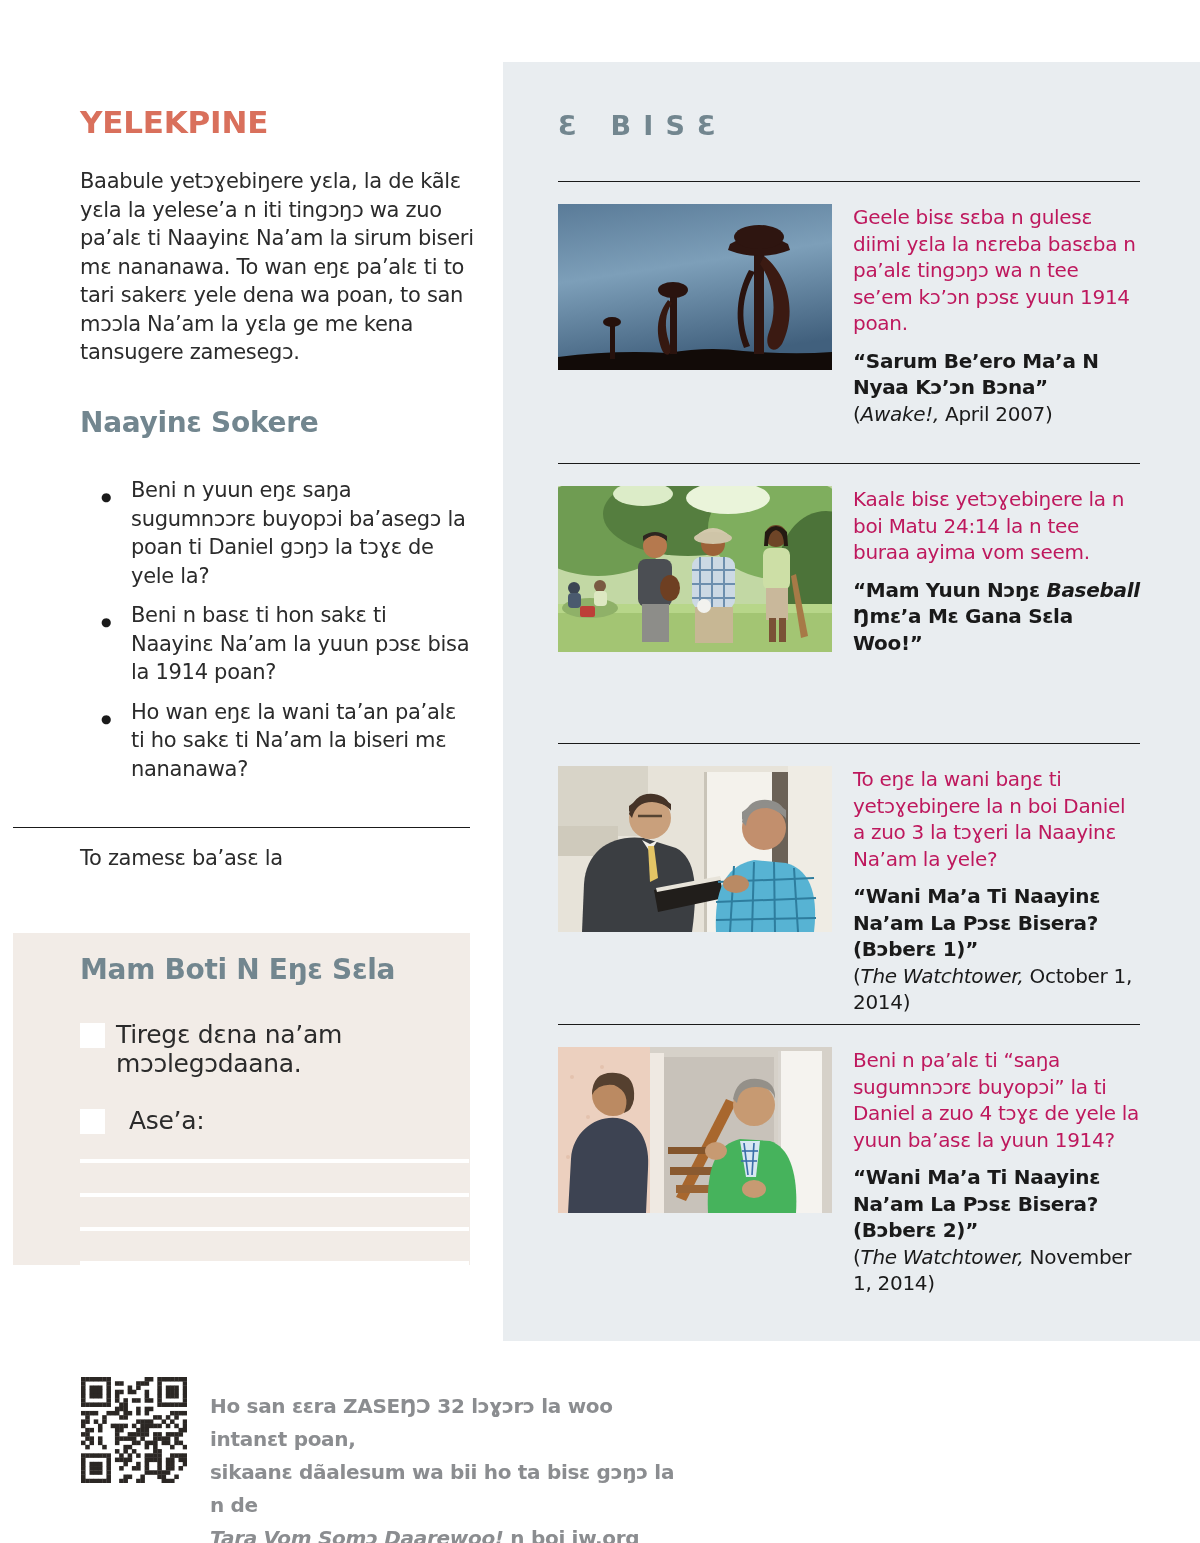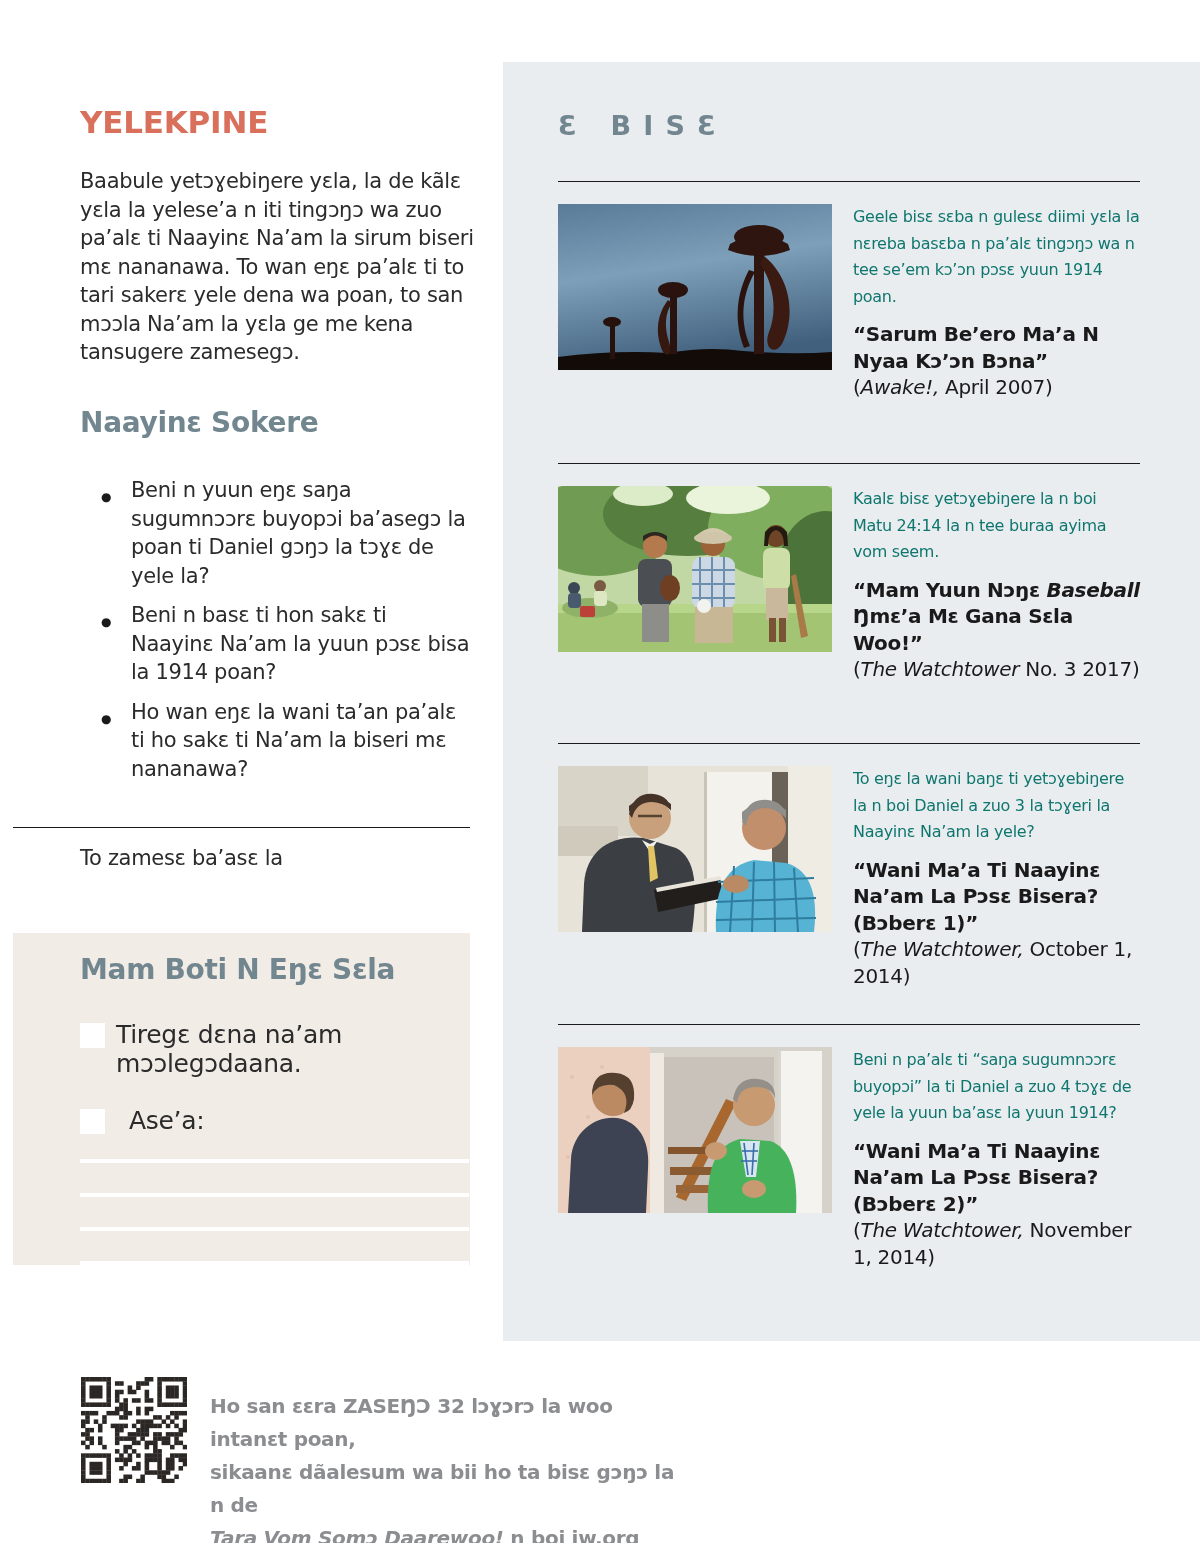--- a/index.html
+++ b/index.html
@@ -67,21 +67,21 @@
     font-size:27px; font-weight:700; letter-spacing:0.45em; color:#72868f;
   }
   .entry { position:absolute; left:55px; width:582px; }
   .entry-1{top:119px;} .entry-2{top:401px;} .entry-3{top:681px;} .entry-4{top:962px;}
   .entry-rule { border:none; border-top:1.5px solid #1a1a1a; width:582px; height:0; }
   .entry-row { display:flex; margin-top:22px; }
   .thumb { width:274px; height:166px; flex:0 0 auto; overflow:hidden; }
   .thumb svg { display:block; }
   .entry-text { margin-left:21px; width:287px; }
   .ebody {
-    font-size:16px; line-height:26.5px; letter-spacing:-0.3px; color:#0f766e;
+    font-size:20px; line-height:26.5px; letter-spacing:-0.3px; color:#be185d;
     margin-bottom:11px;
   }
   .etitle {
     font-size:20px; line-height:26.5px; letter-spacing:-0.3px;
     font-weight:700; color:#1a1a1a;
   }
   .esrc { font-size:20px; line-height:26.5px; letter-spacing:-0.3px; color:#1a1a1a; }
   .etitle em, .esrc em { font-style:italic; }
   
   .qr { position:absolute; left:68px; top:1377px; width:106px; height:106px; }
@@ -227,21 +227,20 @@
               <rect x="208" y="102" width="22" height="32" fill="#c9b89b"></rect>
               <rect x="211" y="132" width="7" height="24" fill="#7a5236"></rect>
               <rect x="221" y="132" width="7" height="24" fill="#7a5236"></rect>
               <path d="M238 88 L250 150 L243 152 L233 90 Z" fill="#a77a47"></path>
             </g>
           </svg>
         </div>
         <div class="entry-text">
           <p class="ebody">Kaalɛ bisɛ yetɔɣebiŋere la n boi Matu 24:14 la n tee buraa ayima vom seem.</p>
           <p class="etitle"><span>“Mam Yuun Nɔŋɛ </span><em>Baseball</em><span> Ŋmɛ’a Mɛ Gana Sɛla Woo!”</span></p>
-          <p class="esrc"><span>(</span><em>The Watchtower</em><span> No. 3 2017)</span></p>
         </div>
       </div>
     </div>
 
     <div class="entry entry-3">
       <hr class="entry-rule">
       <div class="entry-row">
         <div class="thumb">
           <svg viewBox="0 0 274 166" width="274" height="166" aria-hidden="true">
             <rect width="274" height="166" fill="#e7e3d9"></rect>

